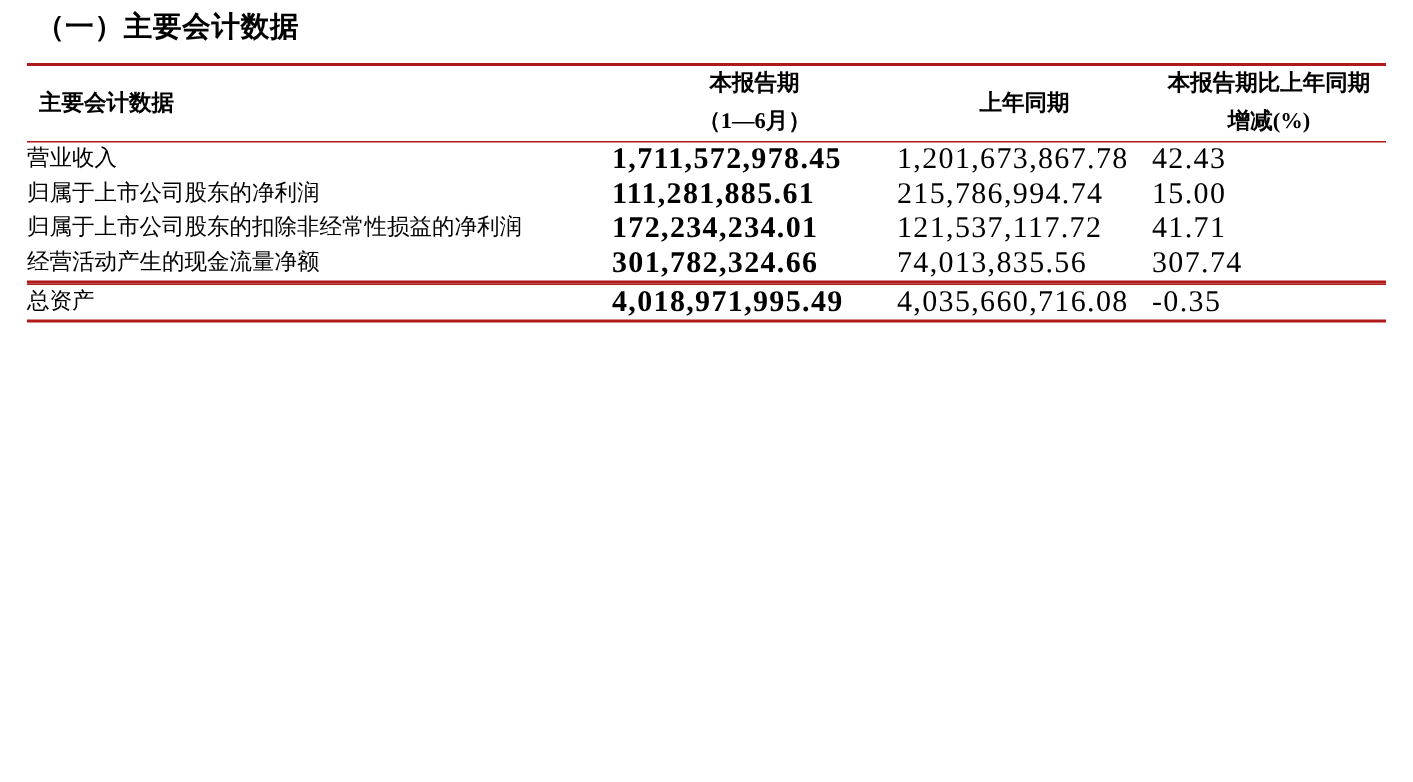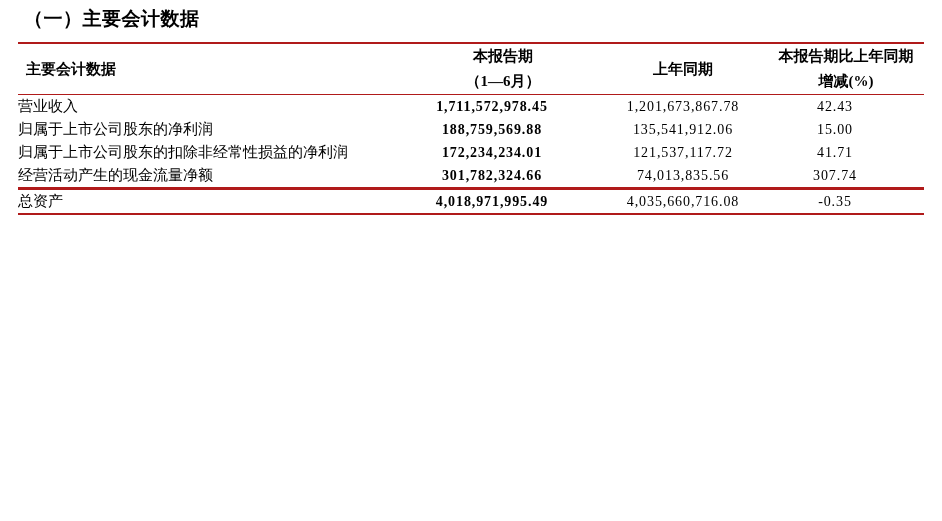--- a/index.html
+++ b/index.html
@@ -98,22 +98,22 @@
     font-weight: bold;
   }
   .row-label {
     font-size: 15px;
     text-align: left;
     padding: 11px 0 11px 8px;
     line-height: 23px;
     margin-top: 29px;
   }
   .num {
-    font-size: 14px;
-    text-align: center;
+    font-size: 20px;
+    text-align: left;
     letter-spacing: 0.9px;
     padding: 11px 14px 11px 0;
     white-space: nowrap;
   }
   .num.bold {
     font-weight: bold;
     padding-right: 22px;
   }
   .num.chg {
     padding-right: 22px;
@@ -155,22 +155,22 @@
 
       <tr>
         <td class="row-label">营业收入</td>
         <td class="num bold">1,711,572,978.45</td>
         <td class="num">1,201,673,867.78</td>
         <td class="num chg">42.43</td>
       </tr>
 
       <tr>
         <td class="row-label">归属于上市公司股东的净利润</td>
-        <td class="num bold">188,759,569.88</td>
-        <td class="num">135,541,912.06</td>
+        <td class="num bold">111,281,885.61</td>
+        <td class="num">215,786,994.74</td>
         <td class="num chg">15.00</td>
       </tr>
 
       <tr>
         <td class="row-label">归属于上市公司股东的扣除非经常性损益的净利润</td>
         <td class="num bold">172,234,234.01</td>
         <td class="num">121,537,117.72</td>
         <td class="num chg">41.71</td>
       </tr>
 

